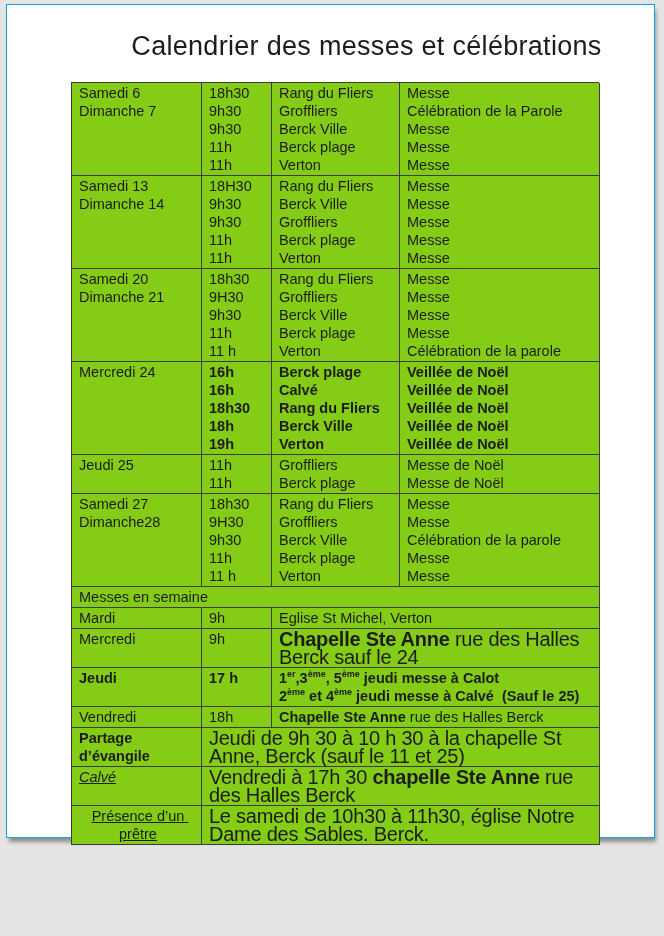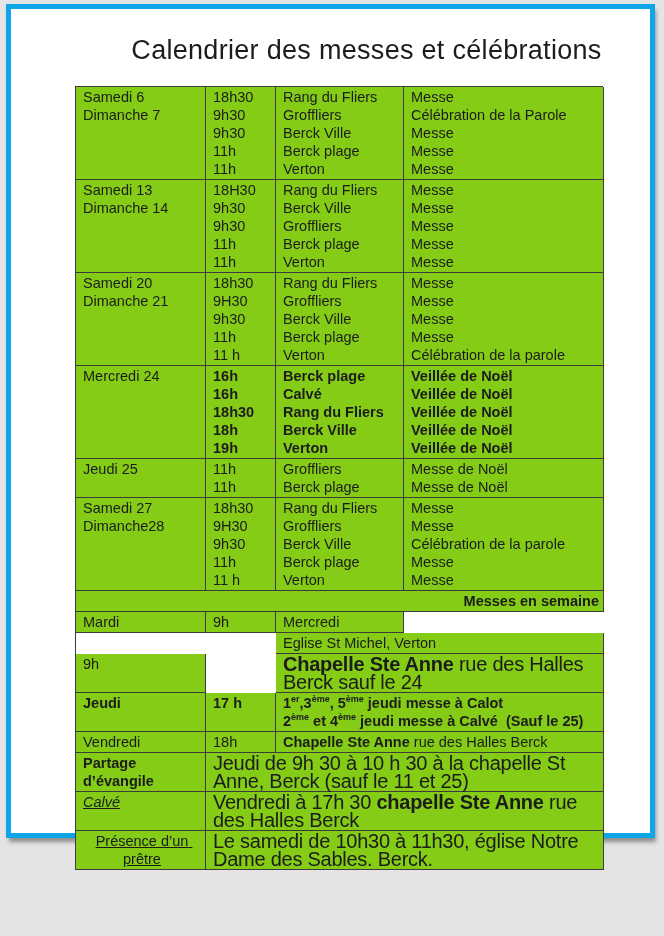--- a/index.html
+++ b/index.html
@@ -6,21 +6,21 @@
   html,body { width:664px; height:936px; overflow:hidden; }
   body {
     background:#e4e4e4;
     font-family:"Liberation Sans", sans-serif;
     color:#1c1c1c;
     position:relative;
   }
   .page {
     position:absolute; left:6px; top:4px; width:649px; height:834px;
     background:#ffffff;
-    border:5px solid #0ea5e9;
+    border:1px solid #0ea5e9;
     box-shadow:2px 5px 4px -1px rgba(0,0,0,0.38);
   }
   .title {
     position:absolute; top:26px; left:36px; width:100%;
     text-align:center; font-size:27px; font-weight:400;
     letter-spacing:0.3px; white-space:nowrap;
   }
   .cal-table {
     position:absolute; left:64px; top:77px; width:528px;
     display:grid;
@@ -31,21 +31,21 @@
   }
   .cell {
     border-right:1.5px solid #3c3c3c;
     border-bottom:1.5px solid #3c3c3c;
     padding:1px 4px 1px 7px;
     background:#84cc16;
   }
   .line { white-space:pre-wrap; min-height:18px; }
   .bold { font-weight:700; }
   .b { font-weight:700; }
-  .section-header { grid-column:1 / -1; text-align:right; font-weight:700; }
+  .section-header { grid-column:1 / -1; text-align:left; font-weight:400; }
   .span2 { grid-column:3 / -1; }
   .span3 { grid-column:2 / -1; }
   .italic-underline { font-style:italic; text-decoration:underline; }
   .underline { text-decoration:underline;text-align:center; }
   .tight { font-size:20px; letter-spacing:-0.25px; }
   sup { font-size:0.62em; line-height:0; }
 </style>
 </head>
 <body>
 
@@ -201,26 +201,26 @@
     </div>
 
     <div class="cell section-header">Messes en semaine</div>
 
     <div class="cell">
       <div class="line">Mardi</div>
     </div>
     <div class="cell">
       <div class="line">9h</div>
     </div>
+    <div class="cell span2">
+      <div class="line"><span>Eglise St Michel, Verton</span></div>
+    </div>
+
     <div class="cell">
       <div class="line">Mercredi</div>
-    </div>
-
-    <div class="cell span2">
-      <div class="line"><span>Eglise St Michel, Verton</span></div>
     </div>
     <div class="cell">
       <div class="line">9h</div>
     </div>
     <div class="cell span2">
       <div class="line tight"><span class="b">Chapelle Ste Anne</span><span> rue des Halles Berck sauf le 24</span></div>
     </div>
 
     <div class="cell">
       <div class="line bold">Jeudi</div>

